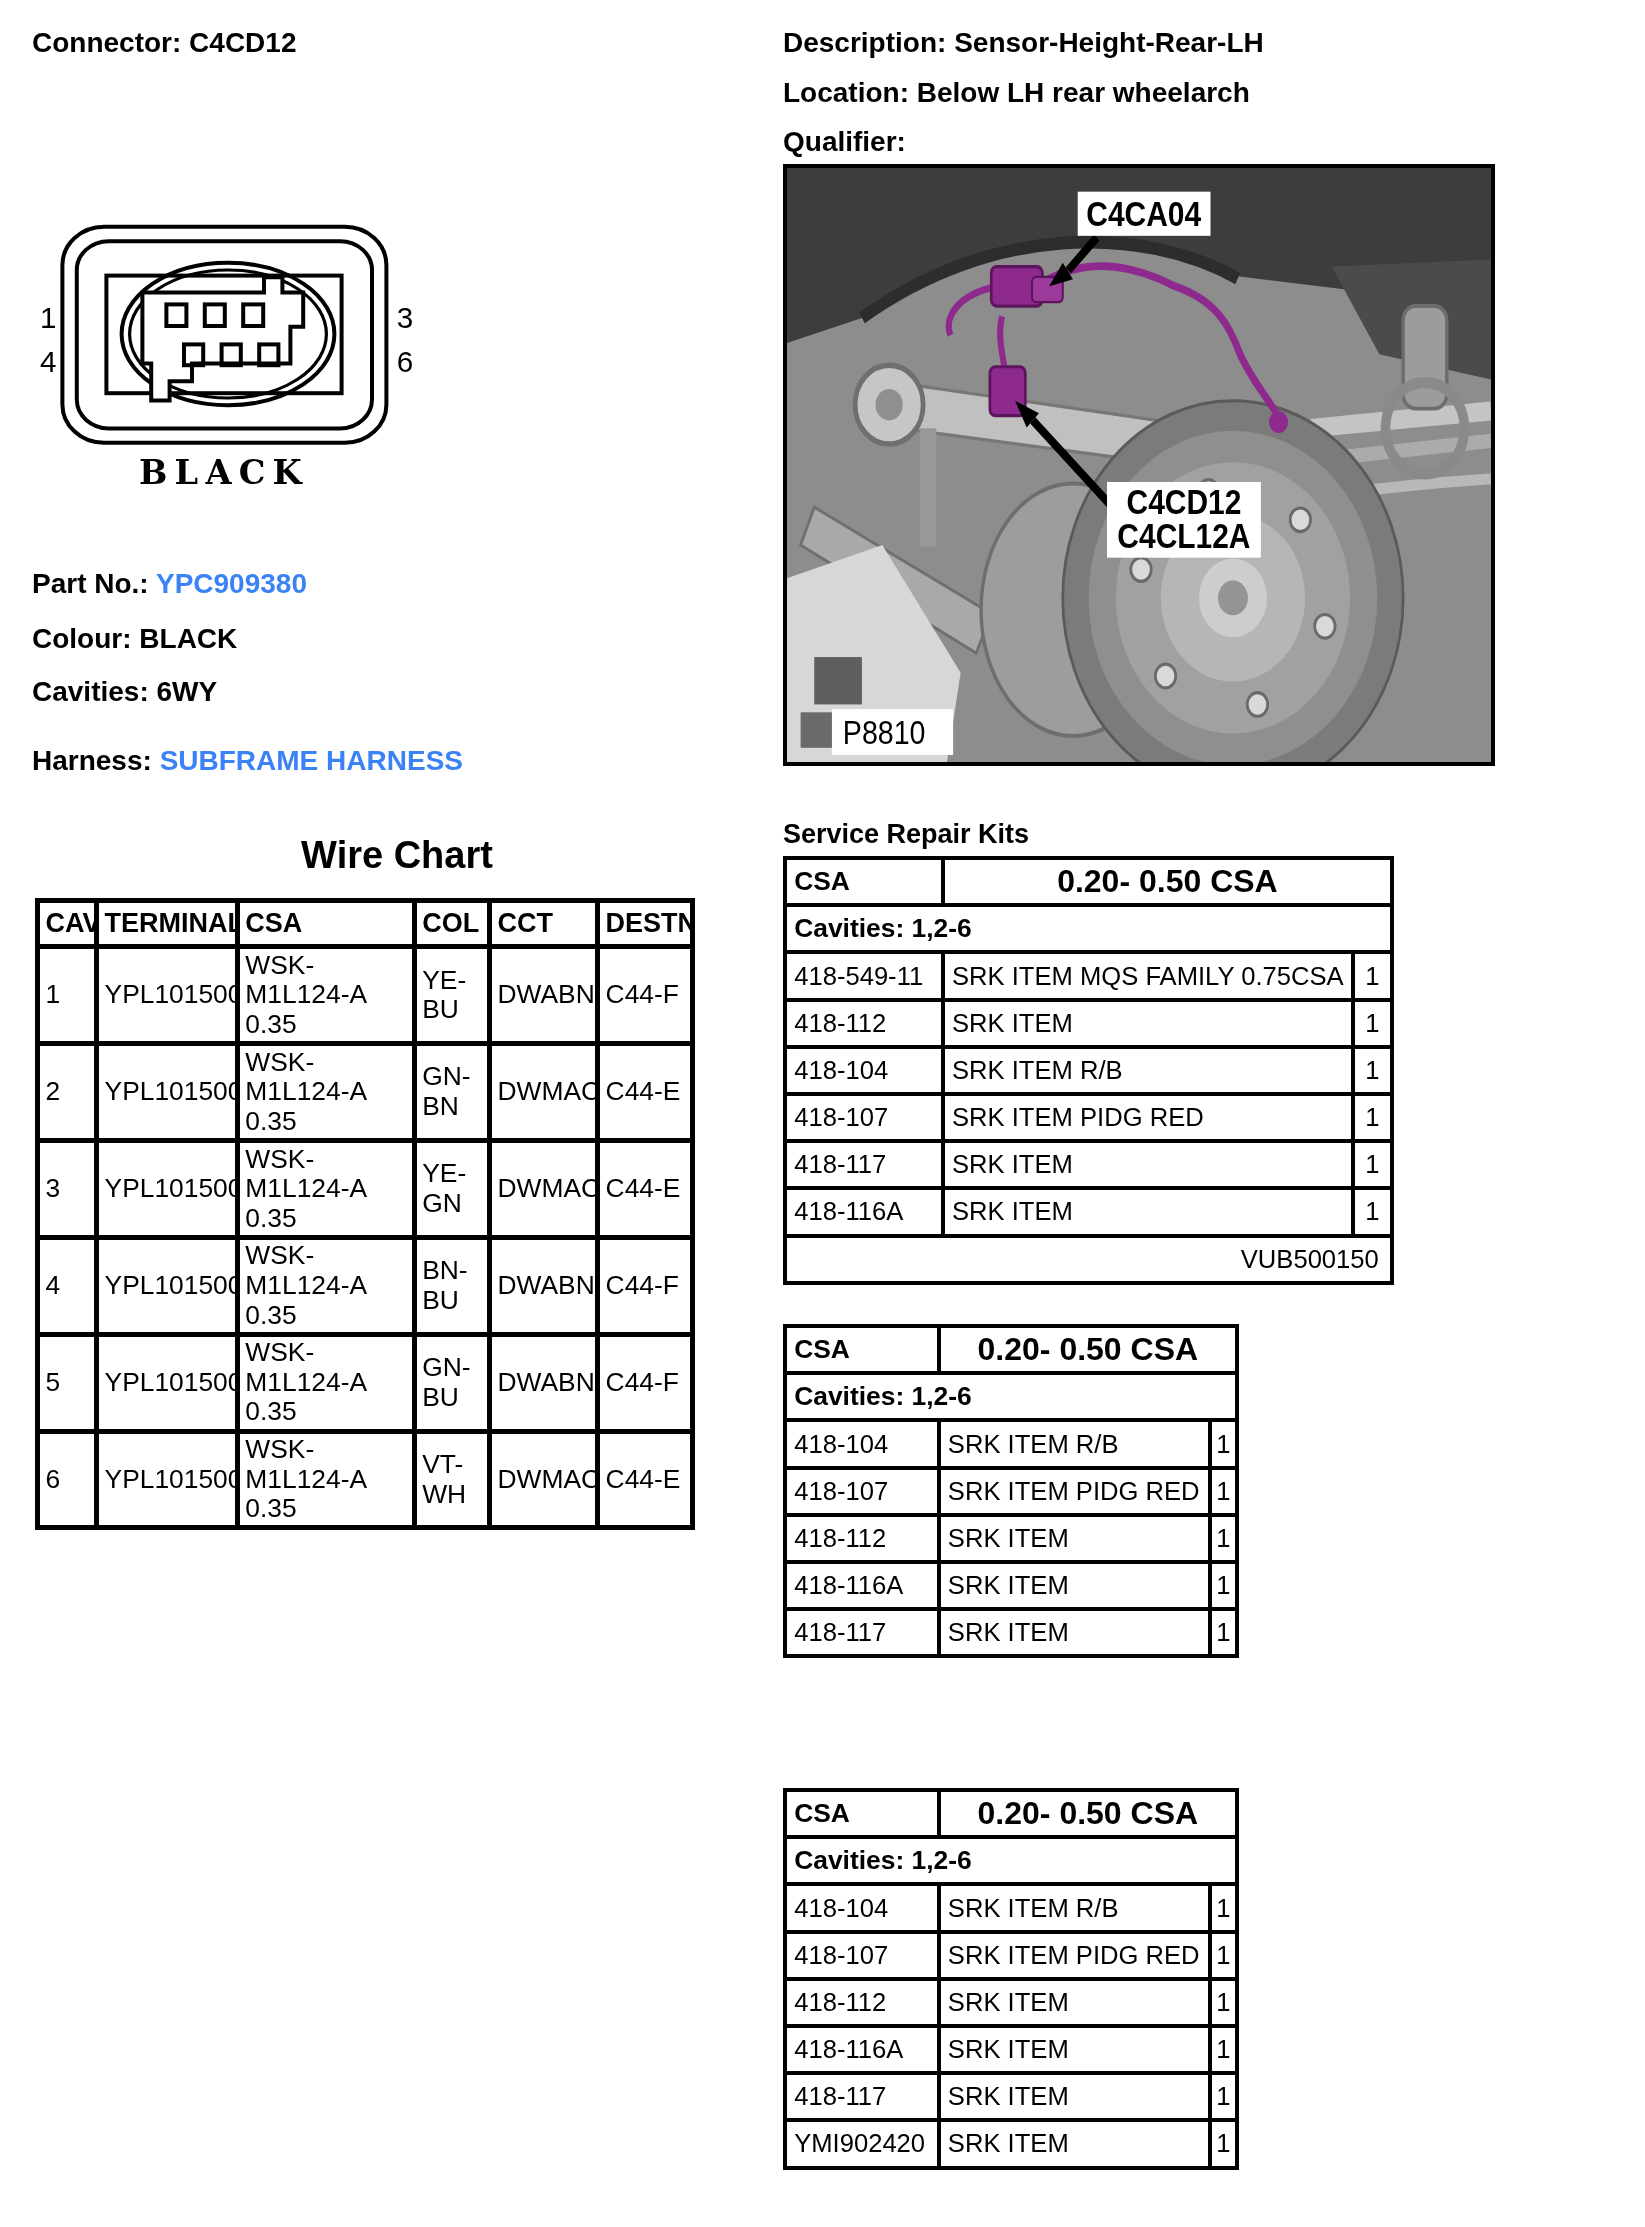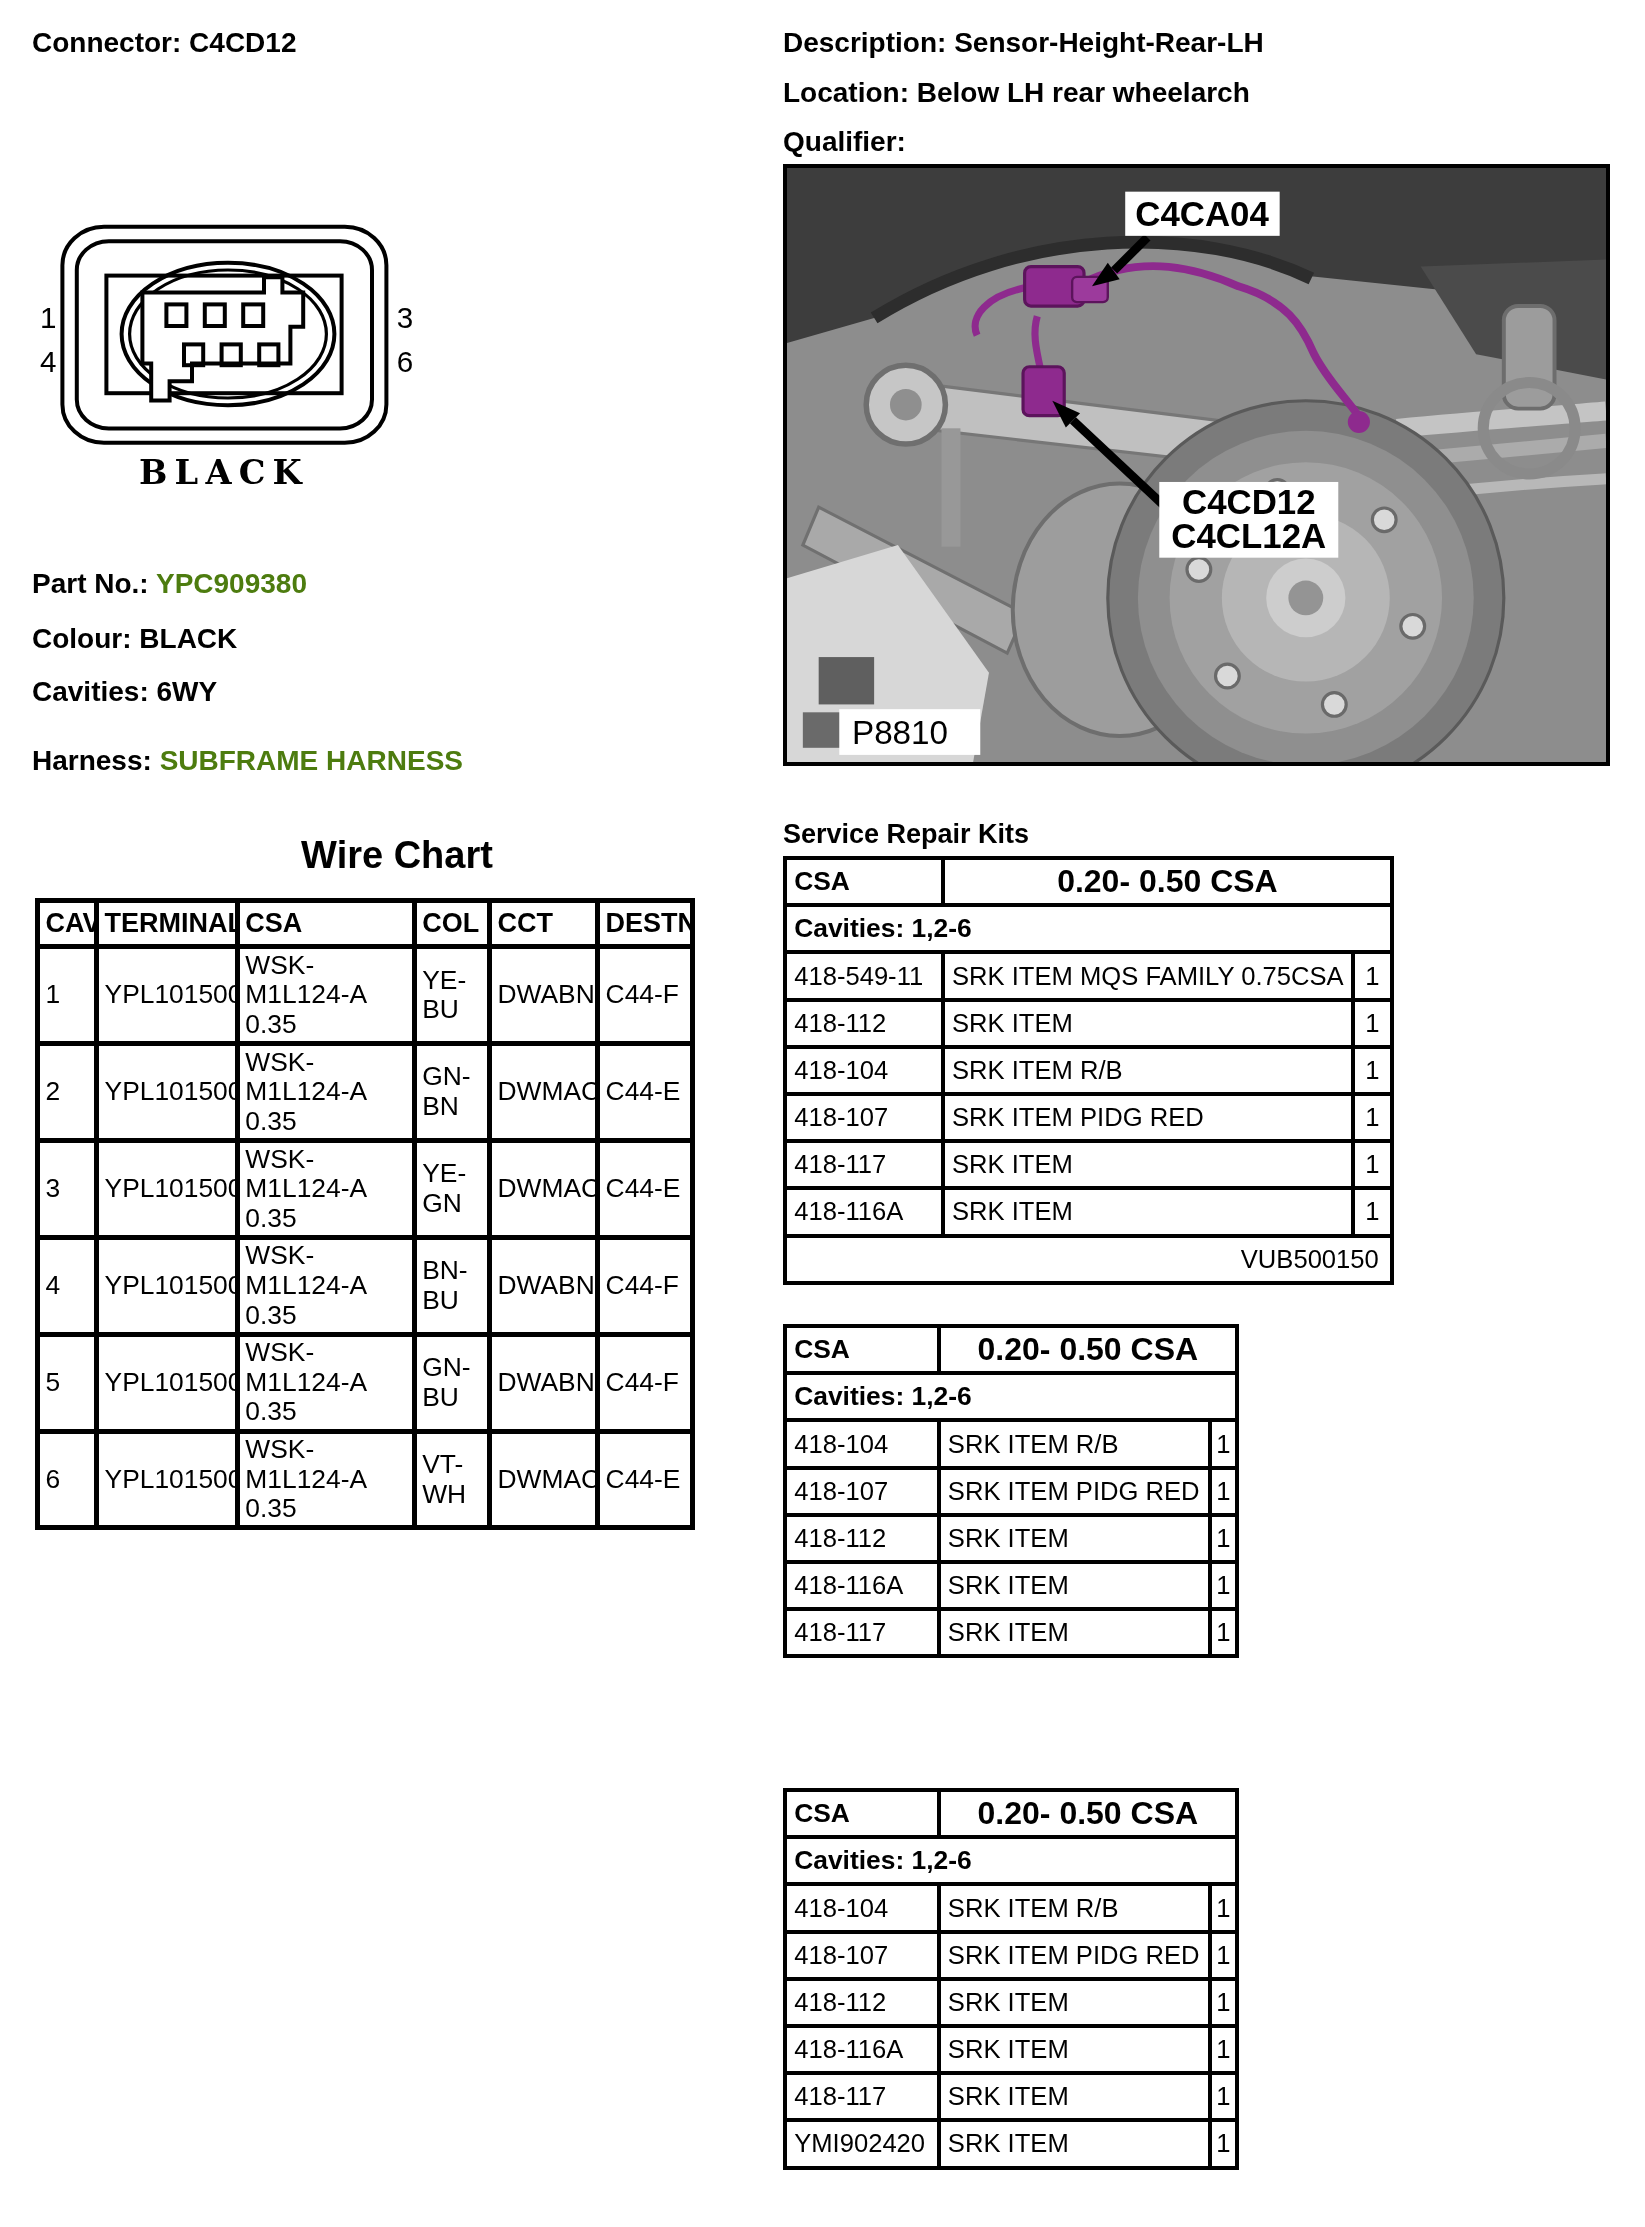--- a/index.html
+++ b/index.html
@@ -3,25 +3,25 @@
 <meta charset="utf-8">
 <style>
   html, body { margin:0; padding:0; }
   body {
     width:1645px; height:2227px; position:relative;
     background:#ffffff; color:#000;
     font-family:"Liberation Sans", sans-serif;
   }
   .abs { position:absolute; }
   .hdr { font-size:28px; font-weight:bold; white-space:nowrap; }
-  .green { color:#4d7c0f; }
+  .green { color:#3b82f6; }
 
   
   .photo {
-    left:783px; top:164px; width:827px; height:602px;
+    left:783px; top:164px; width:712px; height:602px;
     border:4px solid #000; box-sizing:border-box; background:#84cc16; overflow:hidden;
   }
   .photo svg { display:block; width:100%; height:100%; }
   .callout-text { font:bold 44px "Liberation Sans", sans-serif; fill:#000; }
   .ref-text { font:42px "Liberation Sans", sans-serif; fill:#000; }
 
   
   .wire-title { font-size:38px; font-weight:bold; text-align:center; }
   table.wire { border-collapse:collapse; table-layout:fixed; width:660px; }
   table.wire th, table.wire td {

